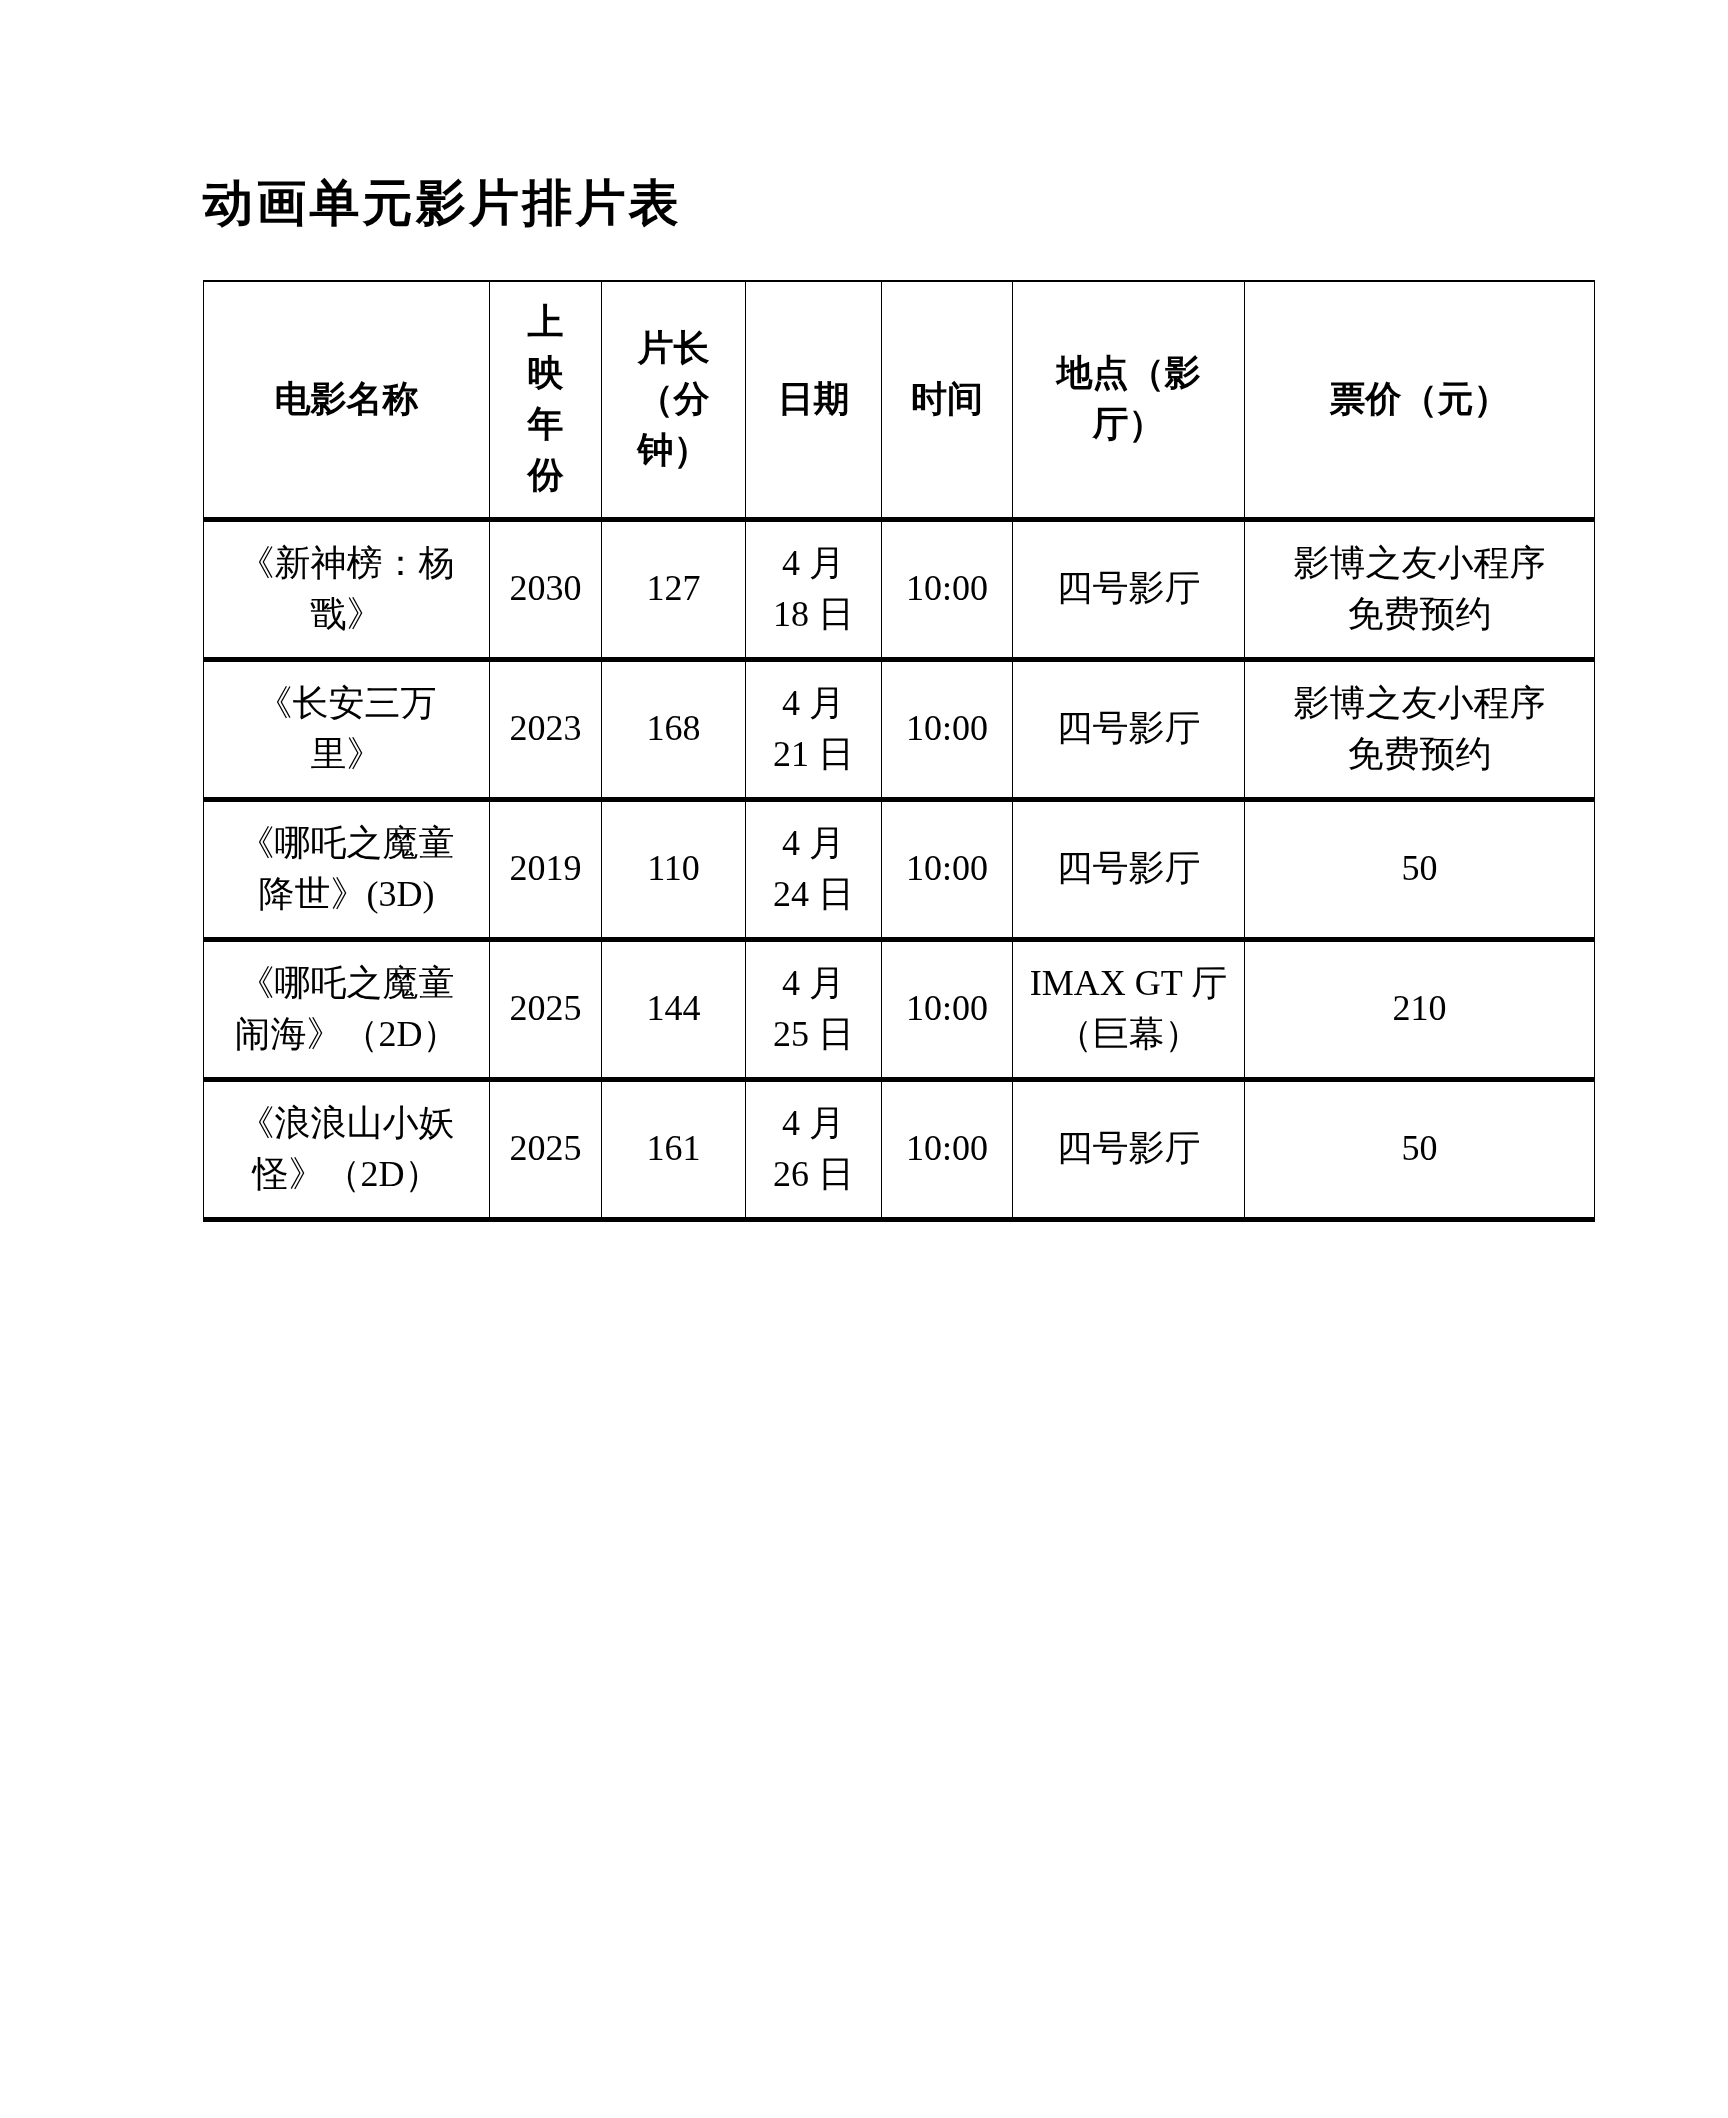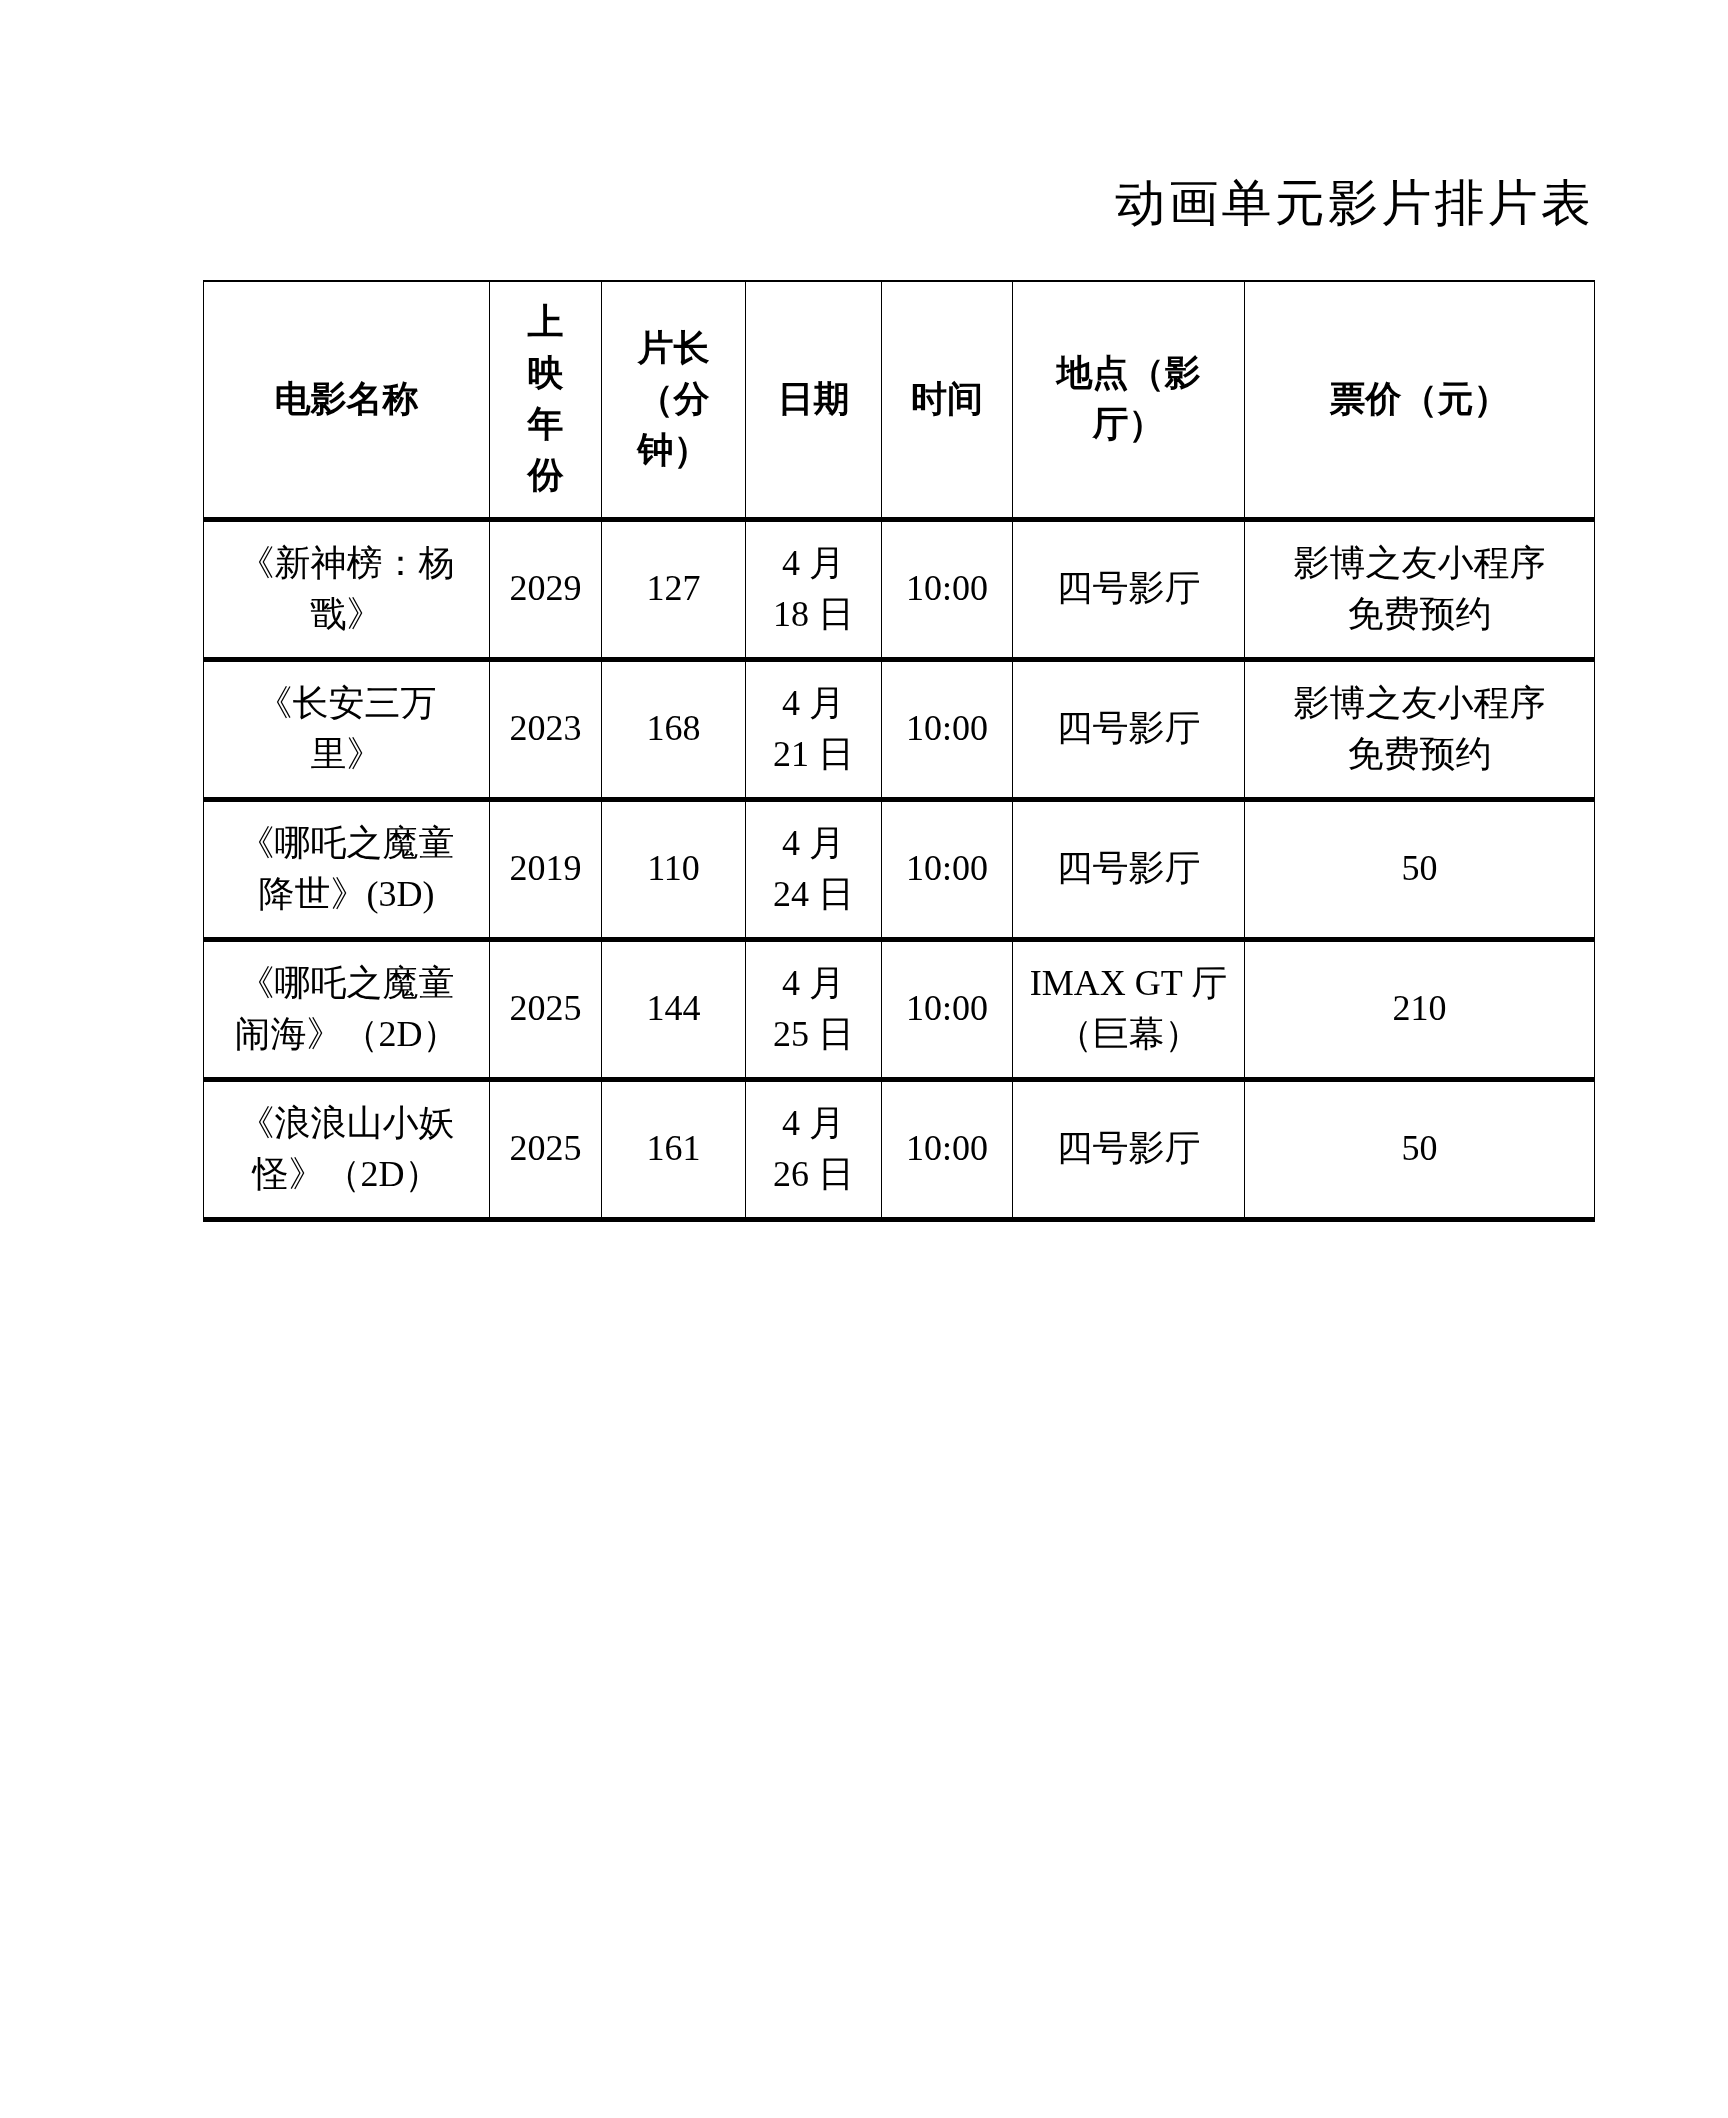--- a/index.html
+++ b/index.html
@@ -13,23 +13,23 @@
     height: 2119px;
     background: #ffffff;
     font-family: "Liberation Serif", "DejaVu Serif", serif;
     color: #000000;
   }
   .doc-title {
     position: absolute;
     left: 203px;
     top: 176px;
     width: 1391px;
-    text-align: right;
+    text-align: left;
     font-family: "Liberation Sans", "DejaVu Sans", sans-serif;
-    font-weight: 400;
+    font-weight: 700;
     font-size: 50px;
     line-height: 1.1;
     letter-spacing: 3.2px;
     white-space: nowrap;
   }
   table.schedule {
     position: absolute;
     left: 203px;
     top: 280px;
     width: 1391px;
@@ -88,21 +88,21 @@
         <th>地点（影
 厅）</th>
         <th>票价（元）</th>
       </tr>
 
 
 
       <tr class="data-row">
         <td>《新神榜：杨
 戬》</td>
-        <td>2029</td>
+        <td>2030</td>
         <td>127</td>
         <td>4 月
 18 日</td>
         <td>10:00</td>
         <td>四号影厅</td>
         <td>影博之友小程序
 免费预约</td>
       </tr>
 
 

